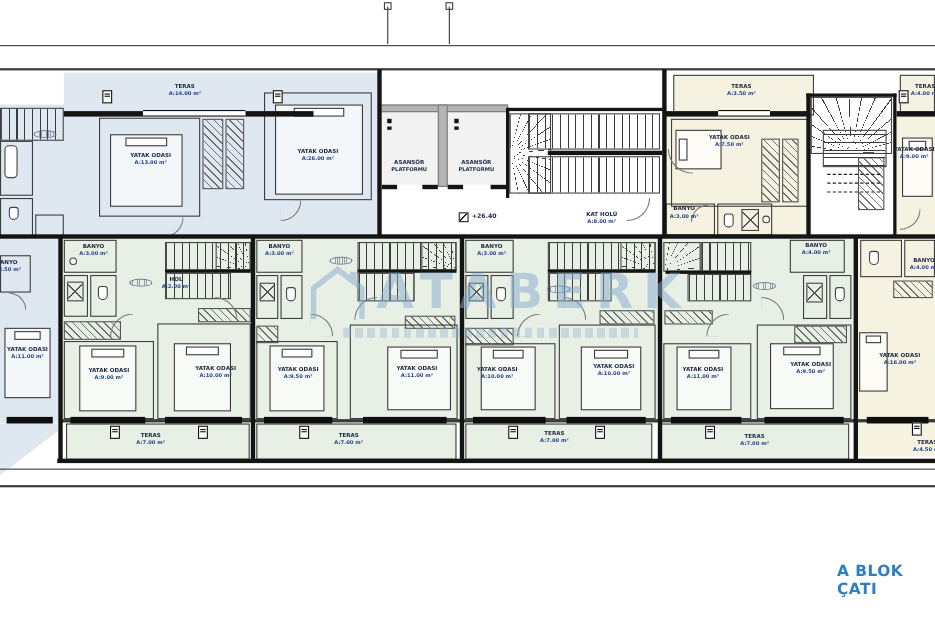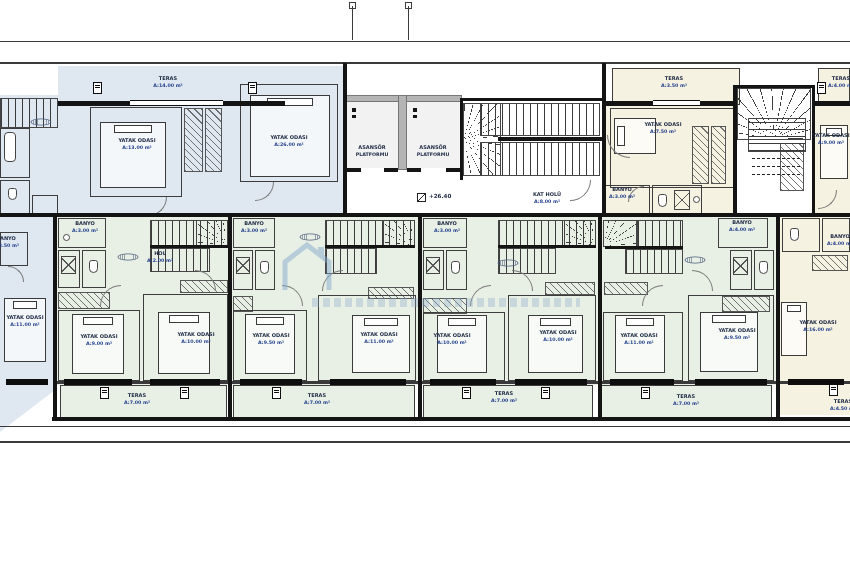--- a/index.html
+++ b/index.html
@@ -440,18 +440,20 @@
   <div class="vent" style="left:541px;top:387px"></div>
   <div class="vent" style="left:641px;top:387px"></div>
   <div class="vent" style="left:829px;top:384px"></div>
 
   <div class="wm">
     <div class="wm-row">
       <svg width="58" height="52" viewBox="0 0 58 52">
         <path d="M7 50 V22 L29 5 L51 22 V50" fill="none" stroke="#86abcd" stroke-width="5"></path>
         <rect x="40" y="7" width="6" height="10" fill="#86abcd"></rect>
       </svg>
+      <span class="wm-text">ATABERK</span>
     </div>
     <div class="wm-sub"></div>
   </div>
 
+  <div class="ttl" style="left:761px;top:512px">A BLOK ÇATI</div>
 
 </div>
 
 </body></html>

